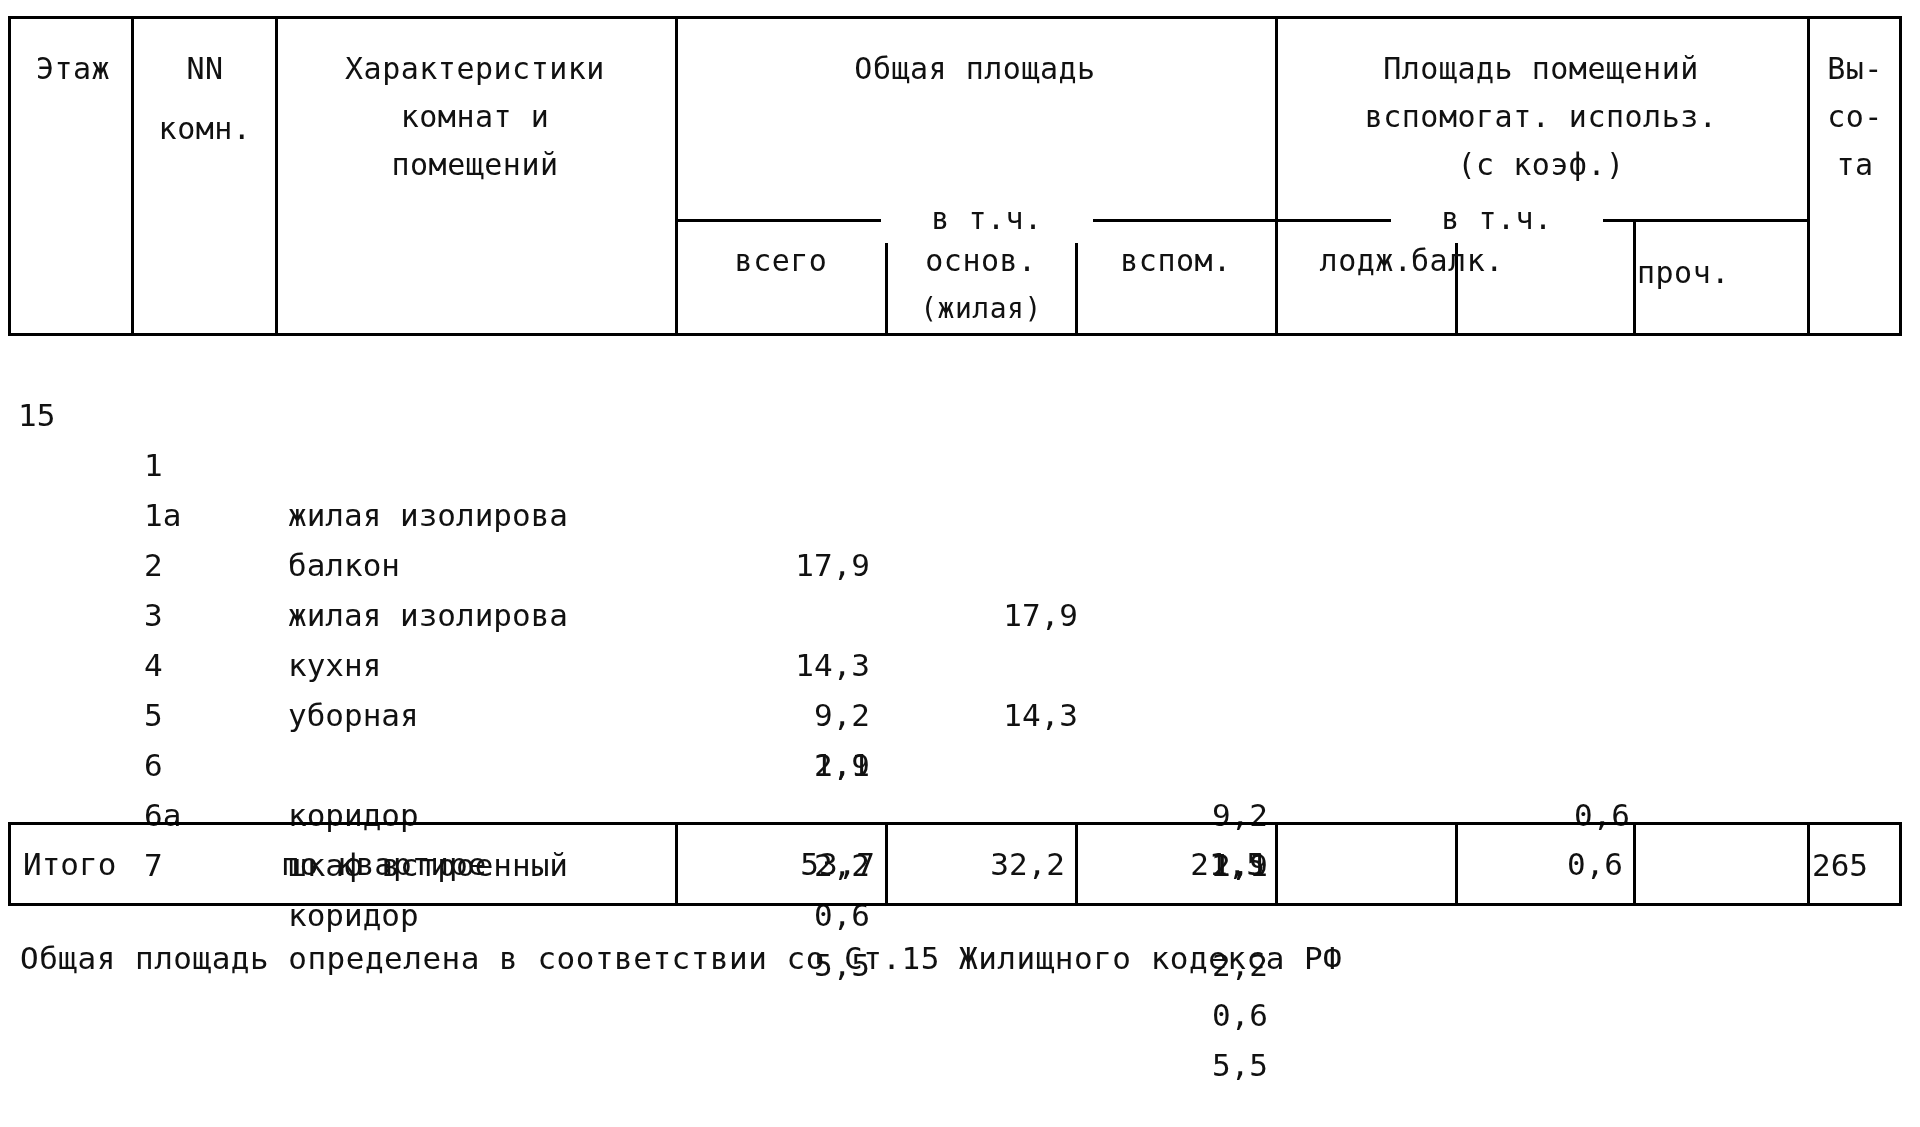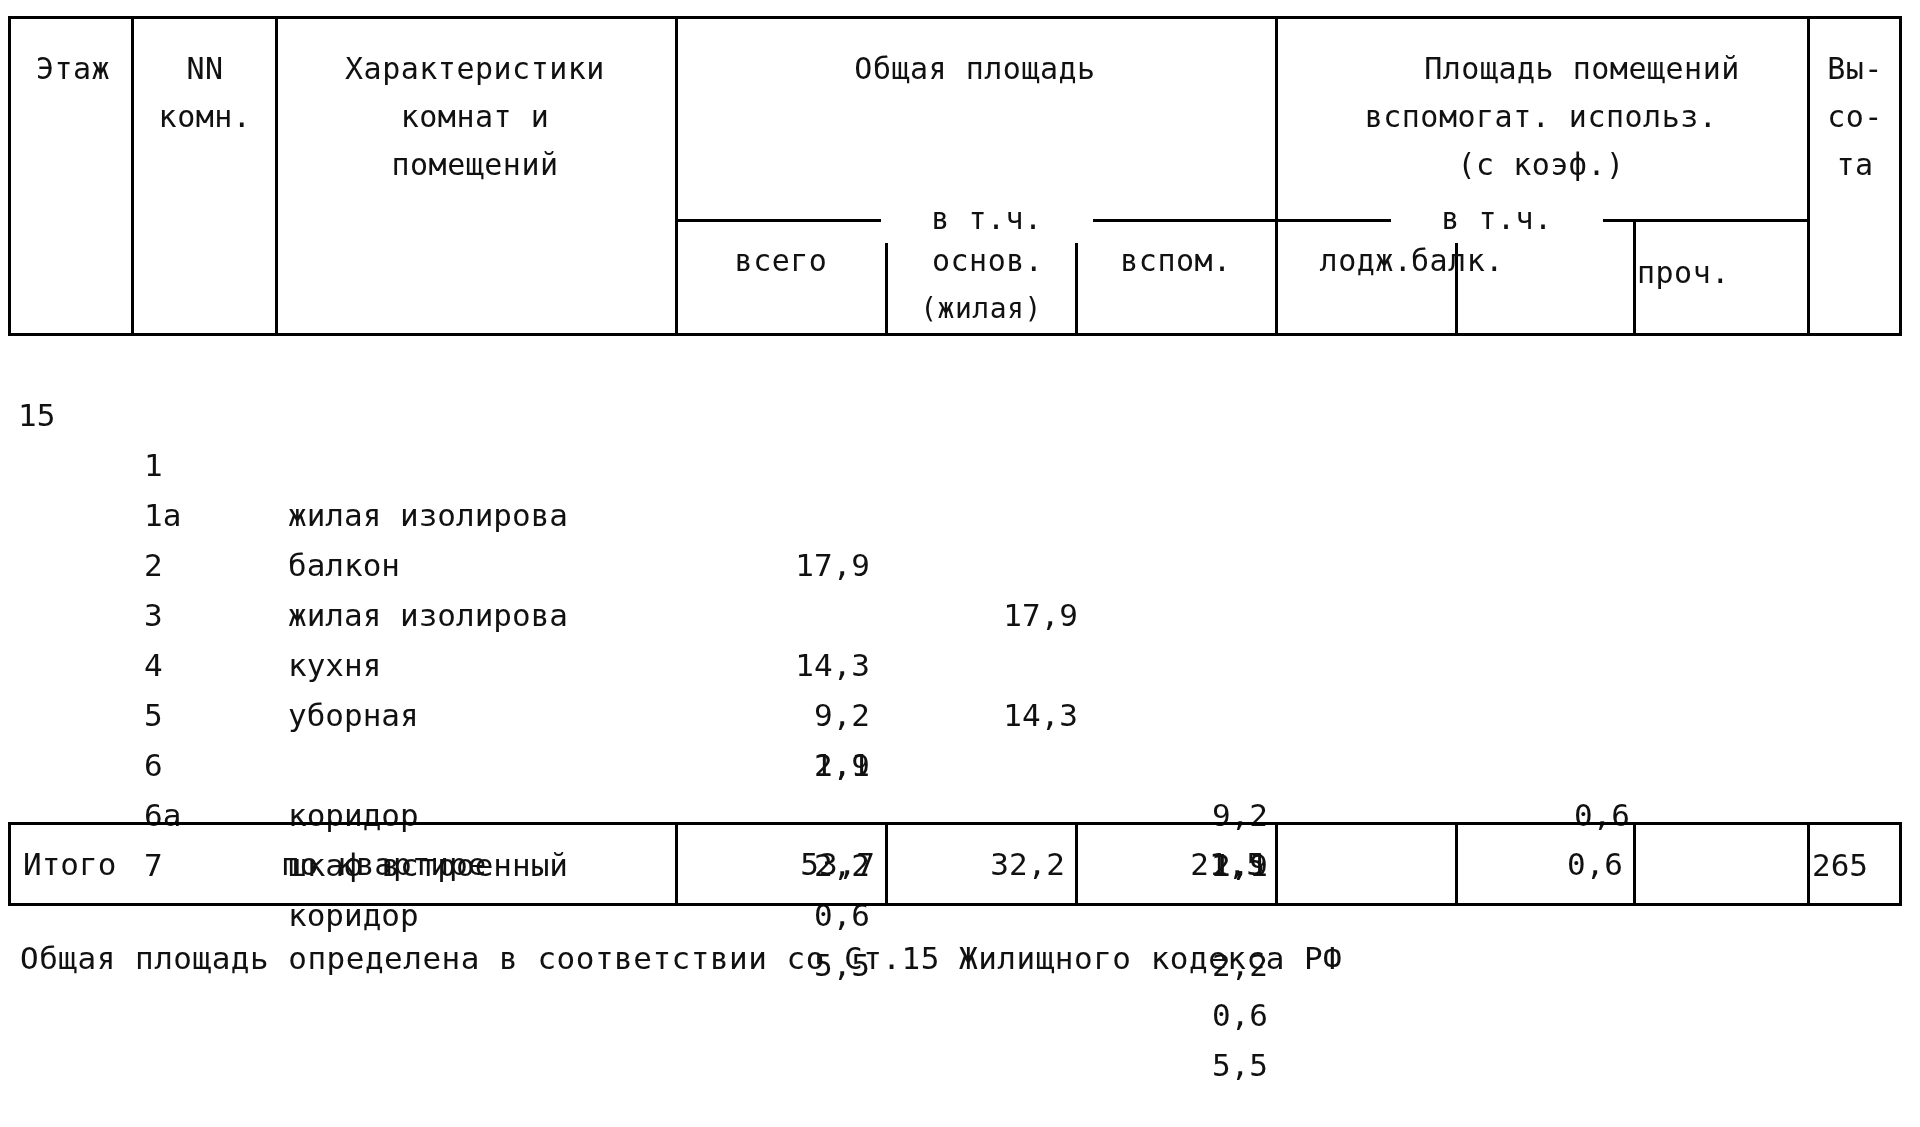--- a/index.html
+++ b/index.html
@@ -122,41 +122,41 @@
     <div class="vline" style="left:1064px; top:200px; height:114px;"></div>
     <div class="vline" style="left:1444px; top:200px; height:114px;"></div>
     <div class="vline" style="left:1622px; top:200px; height:114px;"></div>
 
     <div class="hline" style="left:664px;  top:200px; width:600px;"></div>
     <div class="hline" style="left:1264px; top:200px; width:532px;"></div>
 
     <span class="cell-txt" style="left:6px;   top:26px; width:112px; text-align:center;">Этаж</span>
 
     <span class="cell-txt" style="left:128px; top:26px; width:132px; text-align:center;">NN</span>
-    <span class="cell-txt" style="left:128px; top:74px; width:132px; text-align:center;">комн.</span>
+    <span class="cell-txt" style="left:128px; top:86px; width:132px; text-align:center;">комн.</span>
 
     <span class="cell-txt" style="left:268px; top:26px; width:392px; text-align:center;">Характеристики</span>
     <span class="cell-txt" style="left:268px; top:74px; width:392px; text-align:center;">комнат и</span>
     <span class="cell-txt" style="left:268px; top:122px; width:392px; text-align:center;">помещений</span>
 
     <span class="cell-txt" style="left:668px; top:26px; width:592px; text-align:center;">Общая площадь</span>
 
-    <span class="cell-txt" style="left:1268px; top:26px; width:524px; text-align:center;padding-left:41px;">Площадь помещений</span>
+    <span class="cell-txt" style="left:1268px; top:26px; width:524px; text-align:center;">Площадь помещений</span>
     <span class="cell-txt" style="left:1268px; top:74px; width:524px; text-align:center;">вспомогат. использ.</span>
     <span class="cell-txt" style="left:1268px; top:122px; width:524px; text-align:center;">(с коэф.)</span>
 
     <span class="cell-txt" style="left:1800px; top:26px; width:88px; text-align:center;">Вы-</span>
     <span class="cell-txt" style="left:1800px; top:74px; width:88px; text-align:center;">со-</span>
     <span class="cell-txt" style="left:1800px; top:122px; width:88px; text-align:center;">та</span>
 
     <span class="cell-txt" style="left:870px;  top:176px; width:200px; text-align:center; background:#fff; padding:0 6px;">в т.ч.</span>
     <span class="cell-txt" style="left:1380px; top:176px; width:200px; text-align:center; background:#fff; padding:0 6px;">в т.ч.</span>
 
     <span class="cell-txt" style="left:668px;  top:218px; width:204px; text-align:center;">всего</span>
-    <span class="cell-txt" style="left:878px;  top:218px; width:184px; padding-left:43px;">основ.</span>
+    <span class="cell-txt" style="left:878px;  top:218px; width:184px; text-align:center;">основ.</span>
     <span class="cell-txt" style="left:872px;  top:266px; width:196px; text-align:center; font-size:28px;">(жилая)</span>
     <span class="cell-txt" style="left:1068px; top:218px; width:194px; text-align:center;">вспом.</span>
     <span class="cell-txt" style="left:1268px; top:218px; width:174px; text-align:center;">лодж.</span>
     <span class="cell-txt" style="left:1400px; top:218px; width:172px; text-align:left;">балк.</span>
     <span class="cell-txt" style="left:1626px; top:230px; width:168px; text-align:left;">проч.</span>
   </div>
 
   <div class="rows">
 
     <div class="row">

